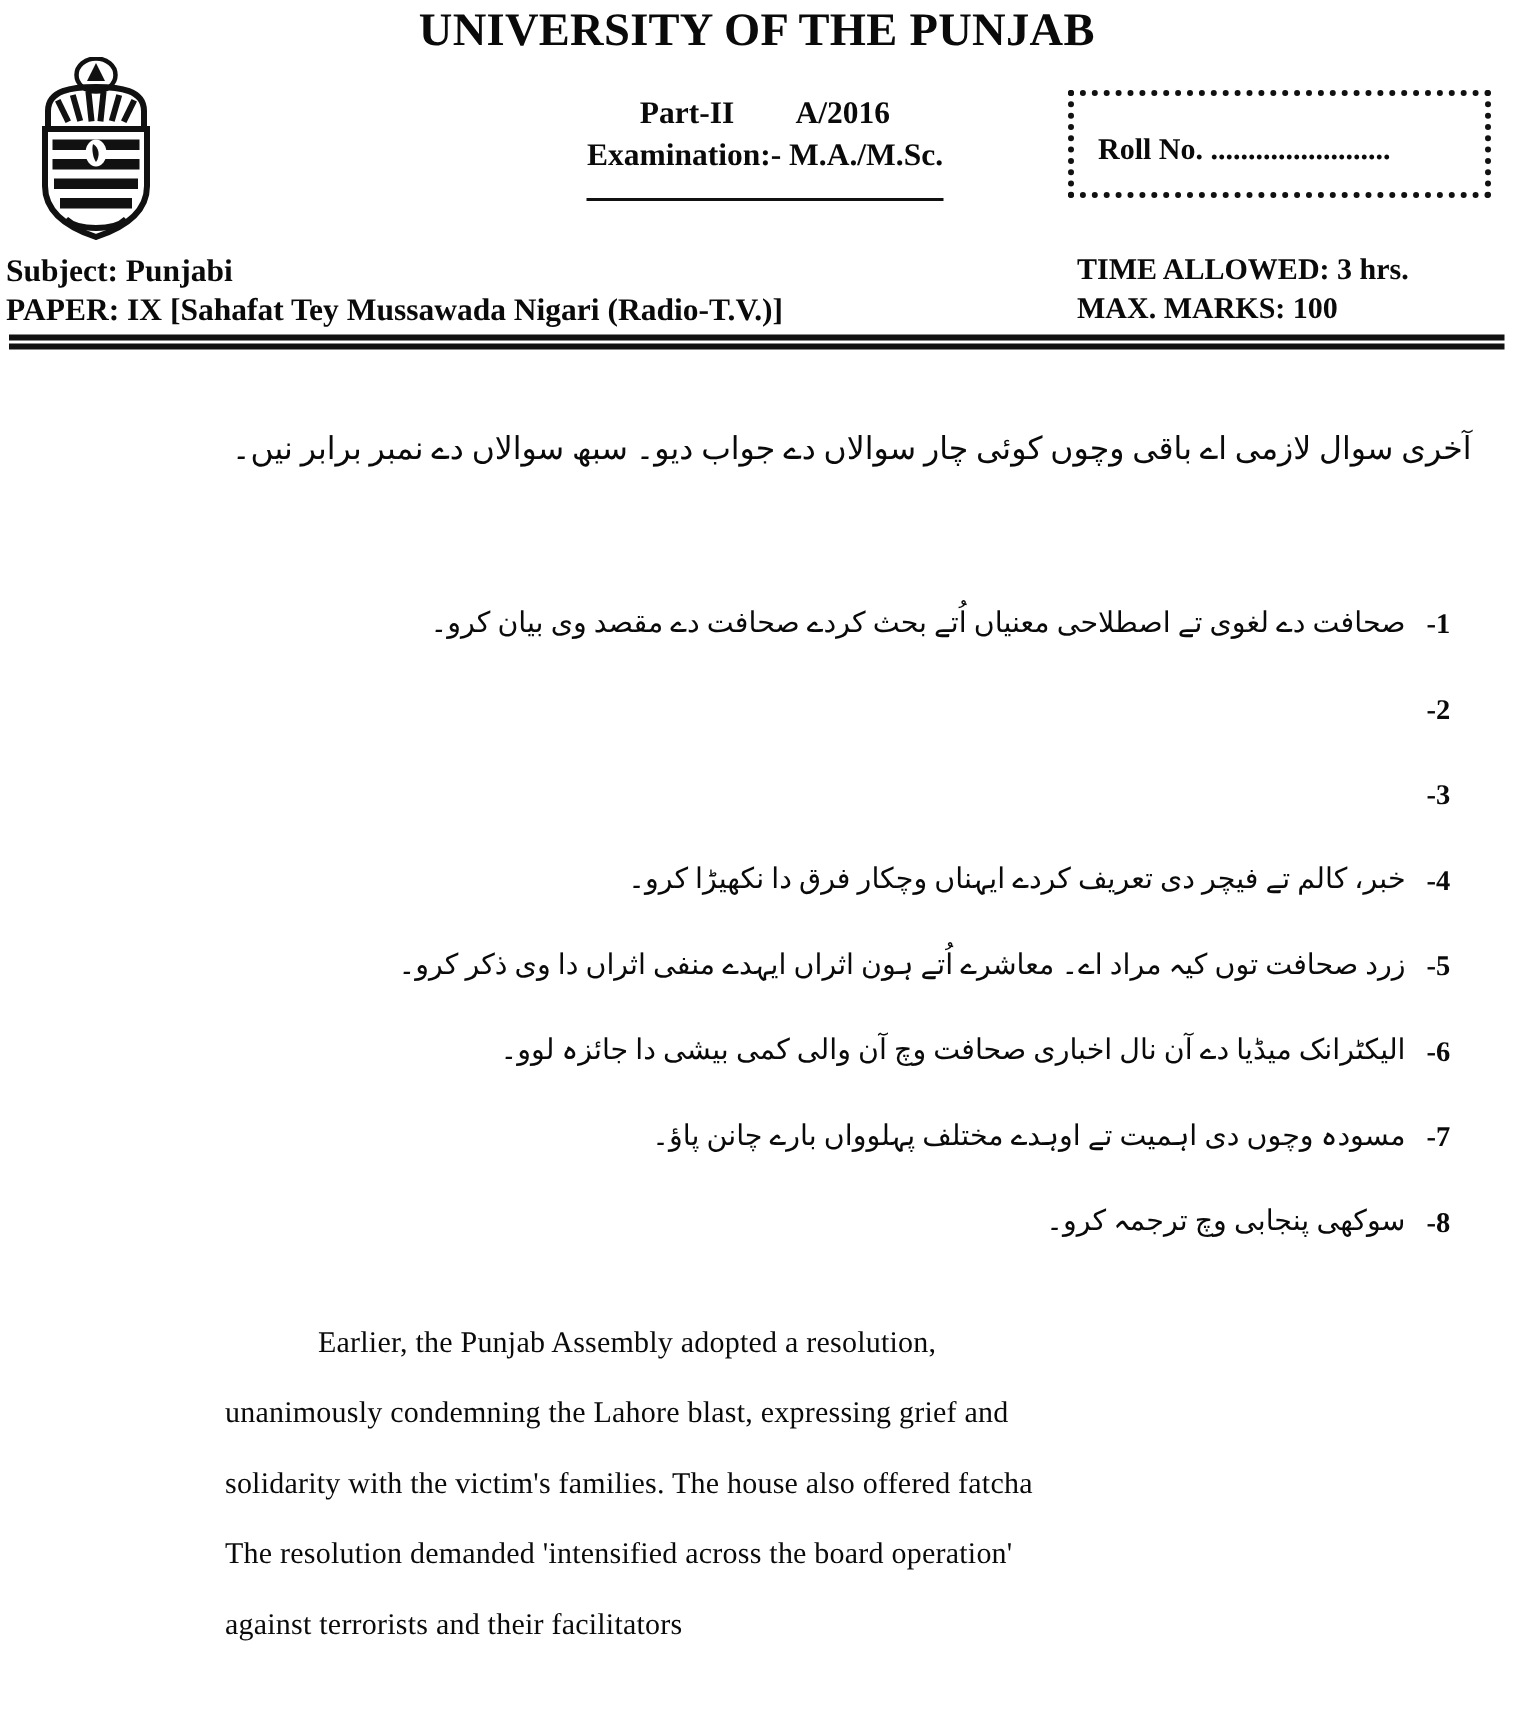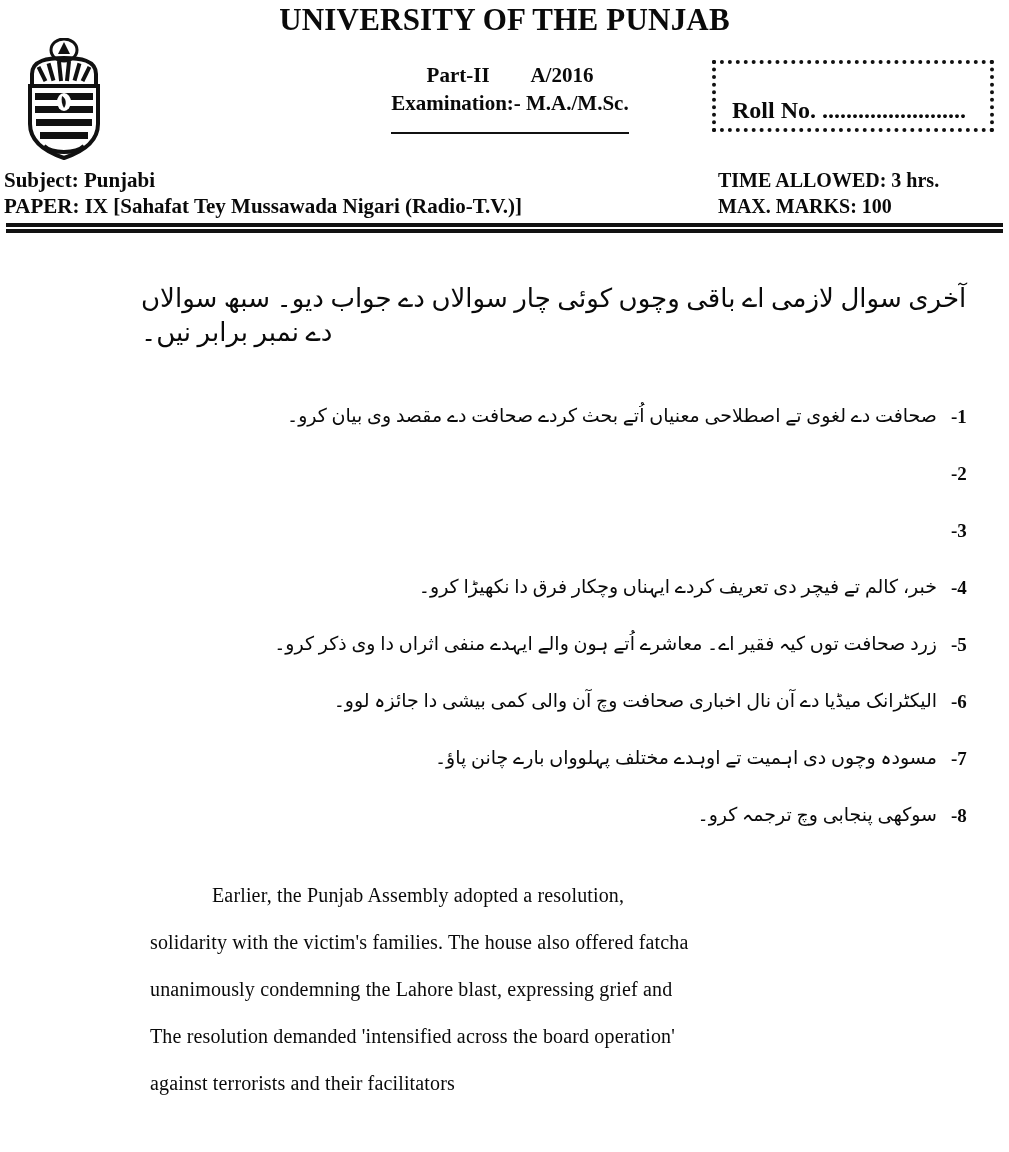--- a/index.html
+++ b/index.html
@@ -76,24 +76,24 @@
     left: 712px;
     top: 60px;
     width: 282px;
     height: 72px;
     border: 4px dotted #111;
     box-sizing: border-box;
   }
   .rollno-text {
     position: absolute;
     left: 16px;
-    bottom: 4px;
-    font-family: "Liberation Serif", serif;
-    font-weight: bold;
-    font-size: 24px;
+    bottom: 16px;
+    font-family: "Liberation Serif", serif;
+    font-weight: bold;
+    font-size: 20px;
     white-space: nowrap;
   }
 
   .subject-line {
     position: absolute;
     left: 4px;
     top: 168px;
     font-family: "Liberation Serif", serif;
     font-weight: bold;
     font-size: 21px;
@@ -157,22 +157,22 @@
     unicode-bidi: bidi-override;
     font-family: "Liberation Serif", "DejaVu Sans", serif;
     font-weight: 500;
   }
 
   .instruction {
     position: absolute;
     right: 28px;
     top: 282px;
     width: 840px;
-    text-align: left;
-    font-size: 26px;
+    text-align: right;
+    font-size: 21px;
     line-height: 34px;
   }
 
   .qlist {
     position: absolute;
     left: 0;
     top: 400px;
     width: 1009px;
   }
   .qrow {
@@ -293,21 +293,21 @@
       <span class="qnum">-3</span>
     </div>
 
     <div class="qrow">
       <span class="qnum">-4</span>
       <span class="qtext urdu">خبر، کالم تے فیچر دی تعریف کردے ایہناں وچکار فرق دا نکھیڑا کرو۔</span>
     </div>
 
     <div class="qrow">
       <span class="qnum">-5</span>
-      <span class="qtext urdu">زرد صحافت توں کیہ فقیر اے۔ معاشرے اُتے ہون والے ایہدے منفی اثراں دا وی ذکر کرو۔</span>
+      <span class="qtext urdu">زرد صحافت توں کیہ مراد اے۔ معاشرے اُتے ہون اثراں ایہدے منفی اثراں دا وی ذکر کرو۔</span>
     </div>
 
     <div class="qrow">
       <span class="qnum">-6</span>
       <span class="qtext urdu">الیکٹرانک میڈیا دے آن نال اخباری صحافت وچ آن والی کمی بیشی دا جائزہ لوو۔</span>
     </div>
 
     <div class="qrow">
       <span class="qnum">-7</span>
       <span class="qtext urdu">مسودہ وچوں دی اہمیت تے اوہدے مختلف پہلوواں بارے چانن پاؤ۔</span>
@@ -315,19 +315,19 @@
 
     <div class="qrow">
       <span class="qnum">-8</span>
       <span class="qtext urdu">سوکھی پنجابی وچ ترجمہ کرو۔</span>
     </div>
 
   </div>
 
   <div class="passage">
     <div class="pline indent">Earlier, the Punjab Assembly adopted a resolution,</div>
+    <div class="pline">unanimously condemning the Lahore blast, expressing grief and</div>
     <div class="pline">solidarity with the victim's families. The house also offered fatcha</div>
-    <div class="pline">unanimously condemning the Lahore blast, expressing grief and</div>
     <div class="pline">The resolution demanded 'intensified across the board operation'</div>
     <div class="pline">against terrorists and their facilitators</div>
   </div>
 
 </div>
 
 </body></html>

